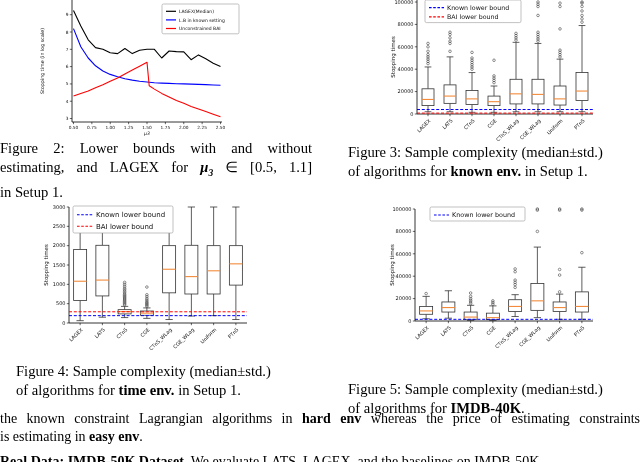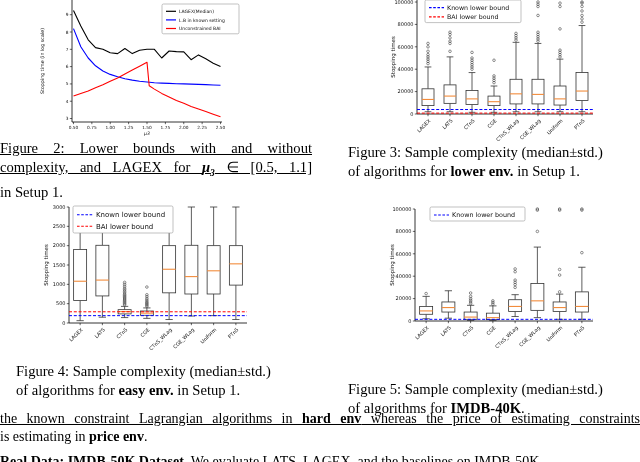--- a/index.html
+++ b/index.html
@@ -1,21 +1,21 @@
 <!DOCTYPE html>
 <html><head>
 <meta charset="utf-8">
 <style>
   html,body{margin:0;padding:0;background:#fff;}
   .page{position:relative;width:640px;height:462px;background:#ffffff;overflow:hidden;
         font-family:"Liberation Serif",serif;color:#000;}
   .chart{position:absolute;}
   svg text{font-family:"DejaVu Sans",sans-serif;fill:#111;}
   .cap{position:absolute;font-size:14.6px;line-height:19px;}
-  .jl{text-align:justify;text-align-last:justify;text-decoration:underline;}
+  .jl{text-align:justify;text-align-last:justify;}
   .body-text{position:absolute;font-size:14px;line-height:18px;width:640px;}
   sub{font-size:0.65em;}
 </style>
 </head>
 <body>
 
 <div class="page">
 
   <div class="chart" style="left:38px;top:0;width:204px;height:140px"><svg width="204" height="140" viewBox="0 0 204 140">
         <line x1="34" y1="0" x2="34" y2="122" stroke="#000" stroke-width="0.8"></line>
@@ -442,41 +442,41 @@
         <circle cx="196.875" cy="7.1200000000000045" r="1.3" fill="none" stroke="#444" stroke-width="0.6"></circle>
         <circle cx="196.875" cy="6" r="1.3" fill="none" stroke="#444" stroke-width="0.6"></circle>
         <line x1="30" y1="116.32" x2="208" y2="116.32" stroke="#0000ff" stroke-width="1" stroke-dasharray="3 1.8"></line>
         <rect x="45" y="4" width="95" height="14" fill="#fff" stroke="#999" stroke-width="0.6" rx="1.5"></rect>
         <line x1="49" y1="12" x2="64" y2="12" stroke="#0000ff" stroke-width="1.2" stroke-dasharray="2.6 1.6"></line>
         <text x="67" y="14.304" font-size="6.4">Known lower bound</text>
       </svg></div>
 
   <div class="cap" style="left:0;top:139px;width:312px">
     <div class="jl"><span>Figure 2: Lower bounds with and without</span></div>
-    <div class="jl"><span>complexity, and LAGEX for </span><b><i><span>μ</span><sub>3</sub></i></b><span> ∈ [0.5, 1.1]</span></div>
+    <div class="jl"><span>estimating, and LAGEX for </span><b><i><span>μ</span><sub>3</sub></i></b><span> ∈ [0.5, 1.1]</span></div>
     <div><span>in Setup 1.</span></div>
   </div>
 
   <div class="cap" style="left:348px;top:143px;width:292px">
     <div><span>Figure 3: Sample complexity (median±std.)</span></div>
-    <div><span>of algorithms for </span><b>lower env.</b><span> in Setup 1.</span></div>
+    <div><span>of algorithms for </span><b>known env.</b><span> in Setup 1.</span></div>
   </div>
 
   <div class="cap" style="left:16px;top:362px;width:312px">
     <div><span>Figure 4: Sample complexity (median±std.)</span></div>
-    <div><span>of algorithms for </span><b>easy env.</b><span> in Setup 1.</span></div>
+    <div><span>of algorithms for </span><b>time env.</b><span> in Setup 1.</span></div>
   </div>
 
   <div class="cap" style="left:348px;top:380px;width:292px">
     <div><span>Figure 5: Sample complexity (median±std.)</span></div>
     <div><span>of algorithms for </span><b>IMDB-40K</b><span>.</span></div>
   </div>
 
   <div class="body-text" style="left:0;top:410px">
     <div class="jl"><span>the known constraint Lagrangian algorithms in </span><b>hard env</b><span> whereas the price of estimating constraints</span></div>
-    <div><span>is estimating in </span><b>price env</b><span>.</span></div>
+    <div><span>is estimating in </span><b>easy env</b><span>.</span></div>
   </div>
 
   <div class="body-text" style="left:0;top:453px">
     <b>Real Data: IMDB-50K Dataset.</b><span> We evaluate LATS, LAGEX, and the baselines on IMDB-50K</span>
   </div>
 
 </div>
 
 </body></html>

